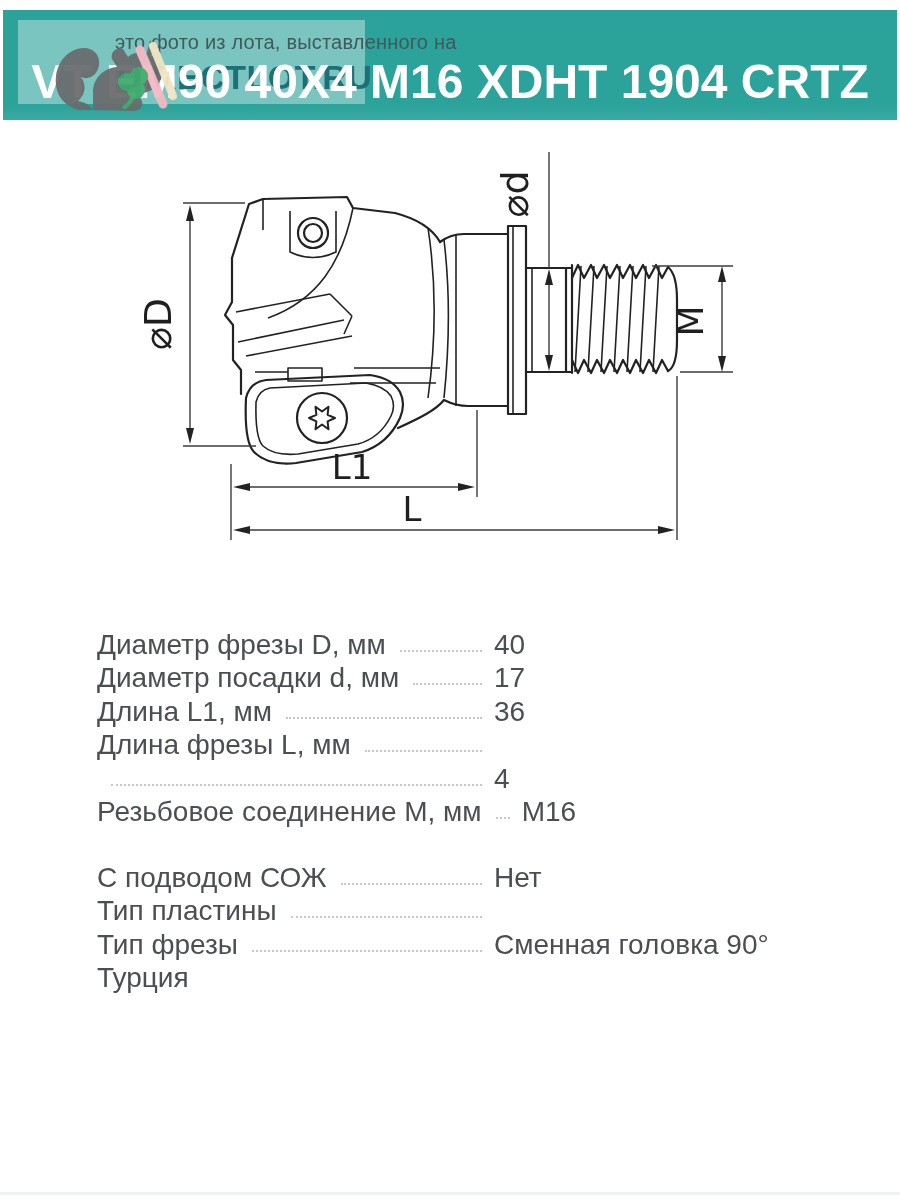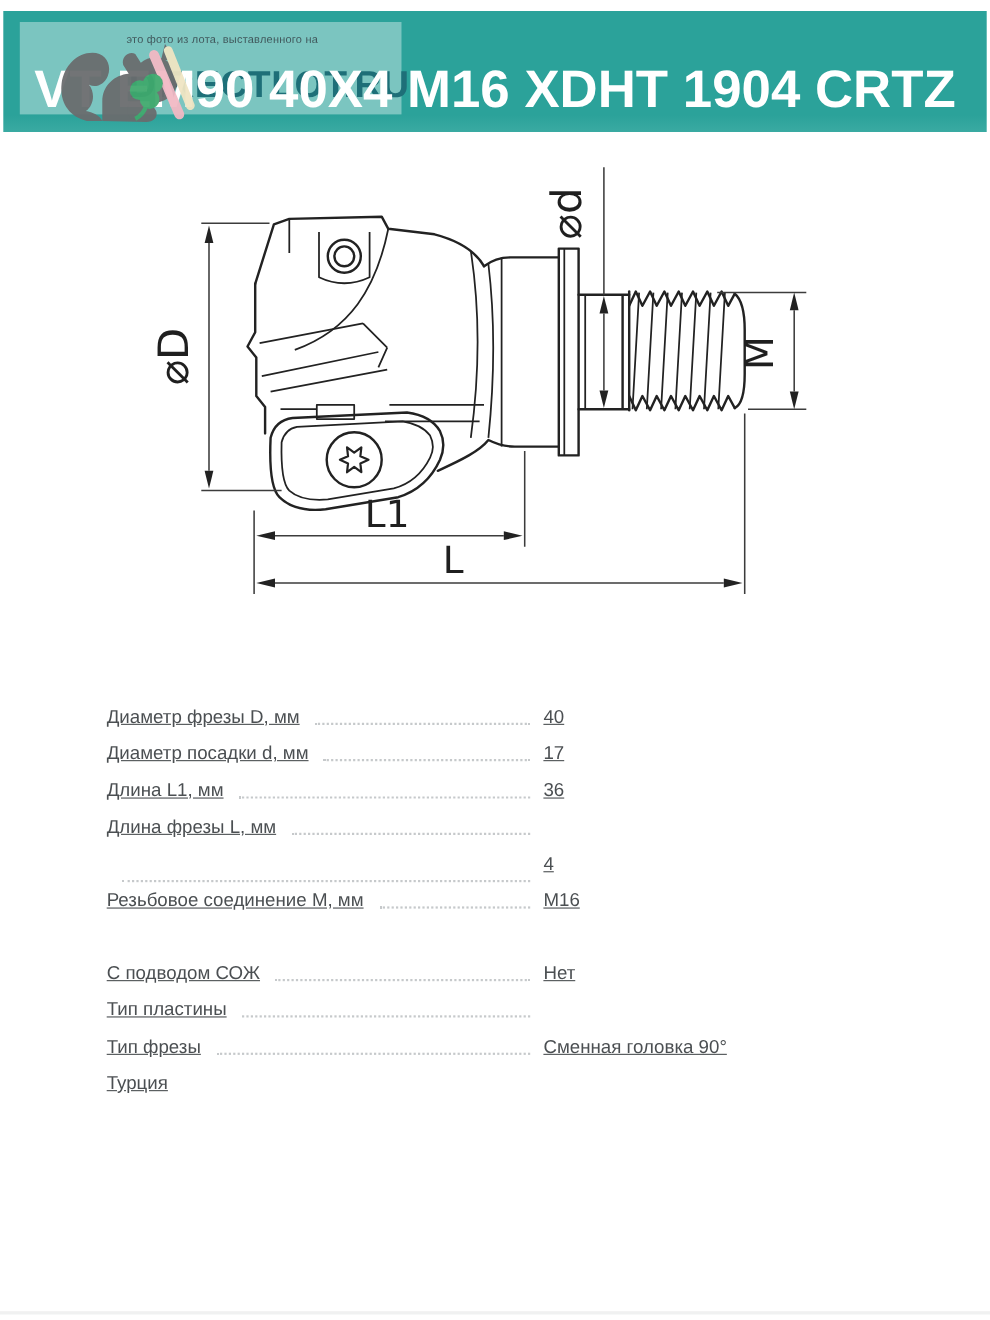--- a/index.html
+++ b/index.html
@@ -11,38 +11,38 @@
   .header{
     position:absolute;left:3px;top:10px;width:894px;height:110px;
     background:linear-gradient(#2ba29a 0%,#2ba29a 86%,#3aaaa2 100%);
   }
   .wm-panel{
     position:absolute;left:15px;top:10px;width:347px;height:84px;
     background:rgba(255,255,255,0.38);
   }
   .wm-line1{
     position:absolute;left:97px;top:11px;width:250px;
-    font-size:10px;color:#41585c;letter-spacing:0.2px;white-space:nowrap;
+    font-size:20px;color:#41585c;letter-spacing:0.2px;white-space:nowrap;
   }
   .wm-brand{
     position:absolute;left:99px;top:38px;
     font-size:34px;font-weight:bold;color:#1e6f78;letter-spacing:0.5px;white-space:nowrap;
   }
   .title{
     position:absolute;left:0;top:44px;width:100%;text-align:center;
     font-size:48px;font-weight:bold;color:#ffffff;white-space:nowrap;z-index:3;
   }
   .squirrel{
     position:absolute;left:48px;top:24px;width:132px;height:78px;z-index:4;opacity:0.94;
   }
   
   .drawing{position:absolute;left:0;top:140px;width:900px;height:470px;}
   
   .specs{position:absolute;left:97px;top:628px;width:712px;color:#4b4f52;}
-  .spec-row{display:flex;align-items:flex-end;height:33.5px;font-size:17px;text-decoration:underline;}
+  .spec-row{display:flex;align-items:center;height:33.5px;font-size:28px;}
   .spec-left{flex:0 0 397px;display:flex;align-items:center;}
   .spec-label{white-space:nowrap;}
   .leader{flex:1;border-bottom:2px dotted #c6c9cb;margin:0 12px 0 14px;transform:translateY(6px);min-width:14px;}
   .spec-value{flex:1;white-space:nowrap;}
   .group-gap{height:32px;}
   
   .bottom-line{position:absolute;left:0;top:1192px;width:900px;height:3px;background:#f0f1f1;}
 </style>
 </head>
 <body>

